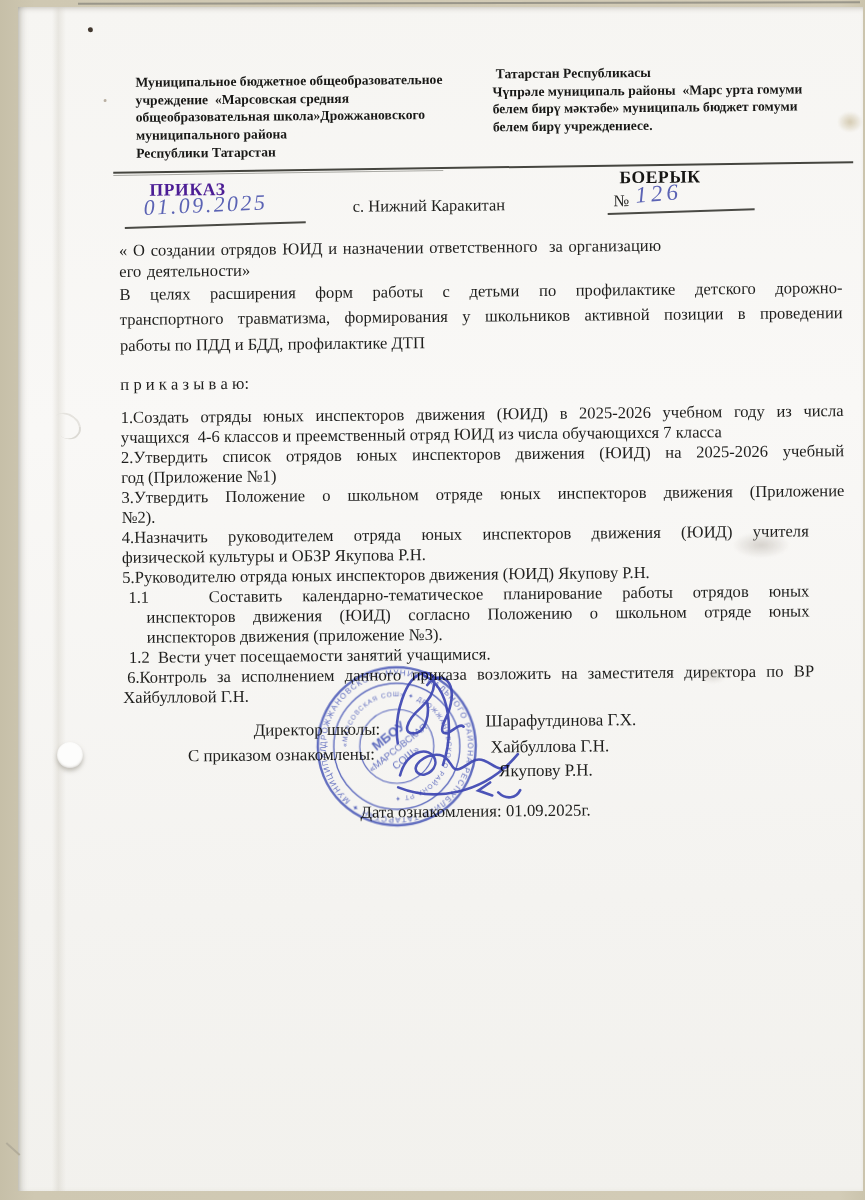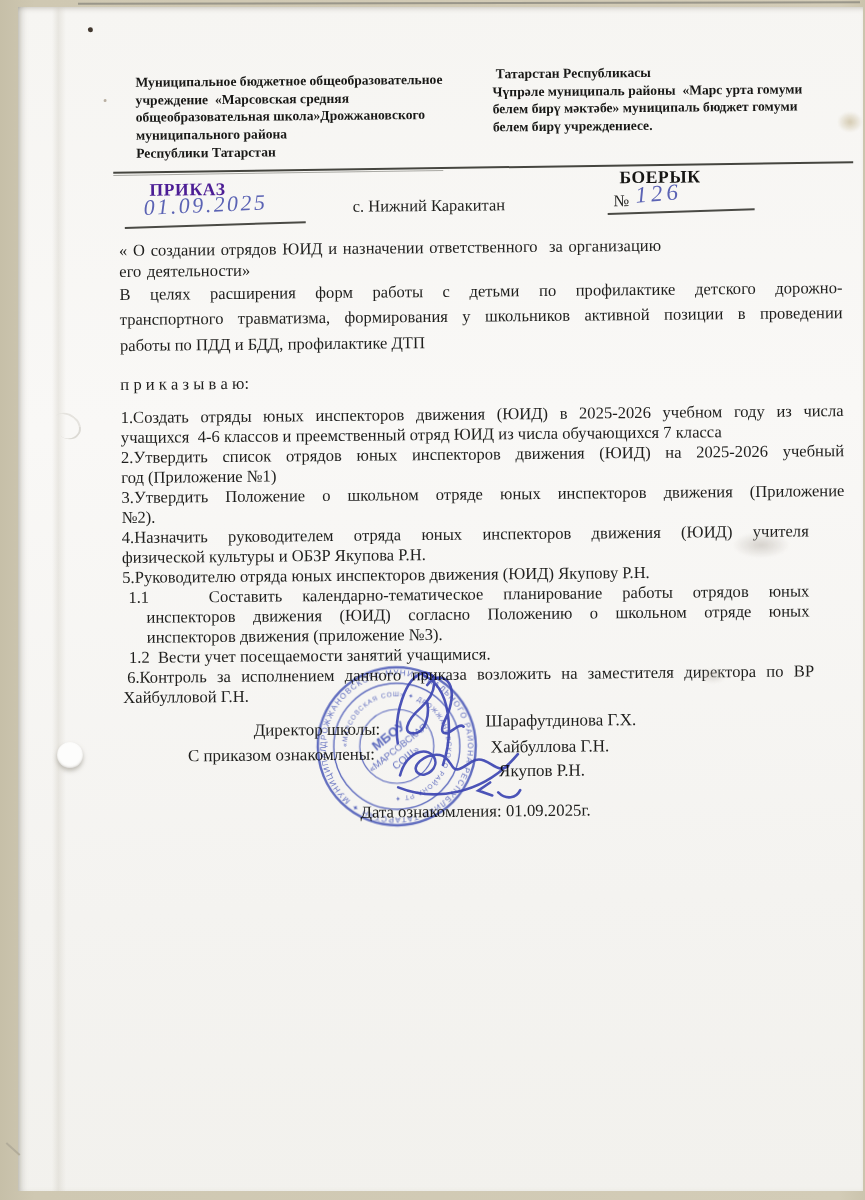--- a/index.html
+++ b/index.html
@@ -123,21 +123,21 @@
         <div class="ln" style="padding-left: 6px;">1.2  Вести учет посещаемости занятий учащимися.</div>
         <div class="ln just" style="padding-left: 4px; padding-right: 32px;">6.Контроль за исполнением данного приказа возложить на заместителя директора по ВР</div>
         <div class="ln">Хайбулловой Г.Н.</div>
       </div>
   </div>
 
   <div class="sig sig-dir-label">Директор школы:</div>
   <div class="sig sig-dir-name">Шарафутдинова Г.Х.</div>
   <div class="sig sig-ack-label">С приказом ознакомлены:</div>
   <div class="sig sig-name2">Хайбуллова Г.Н.</div>
-  <div class="sig sig-name3">Якупов Р.Н.</div>
+  <div class="sig sig-name3">Якупову Р.Н.</div>
   <div class="sig sig-date">Дата ознакомления: 01.09.2025г.</div>
 
   <svg class="sealwrap" viewBox="0 0 300 240" xmlns="http://www.w3.org/2000/svg">
     <defs>
       <filter id="inkblur">
           <feGaussianBlur stdDeviation="0.4"></feGaussianBlur>
         </filter>
       <path id="ringO" d="M 95,131 m -71,0 a 71,71 0 1,1 142,0 a 71,71 0 1,1 -142,0"></path>
       <path id="ringI" d="M 95,131 m -50,0 a 50,50 0 1,1 100,0 a 50,50 0 1,1 -100,0"></path>
     </defs>

